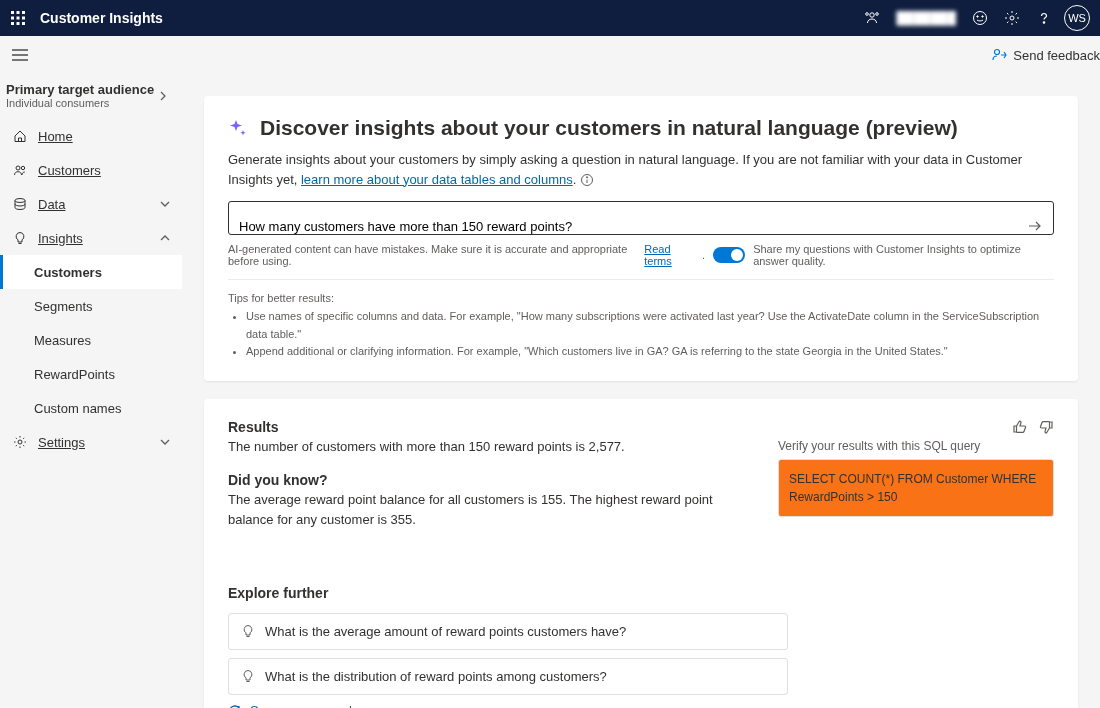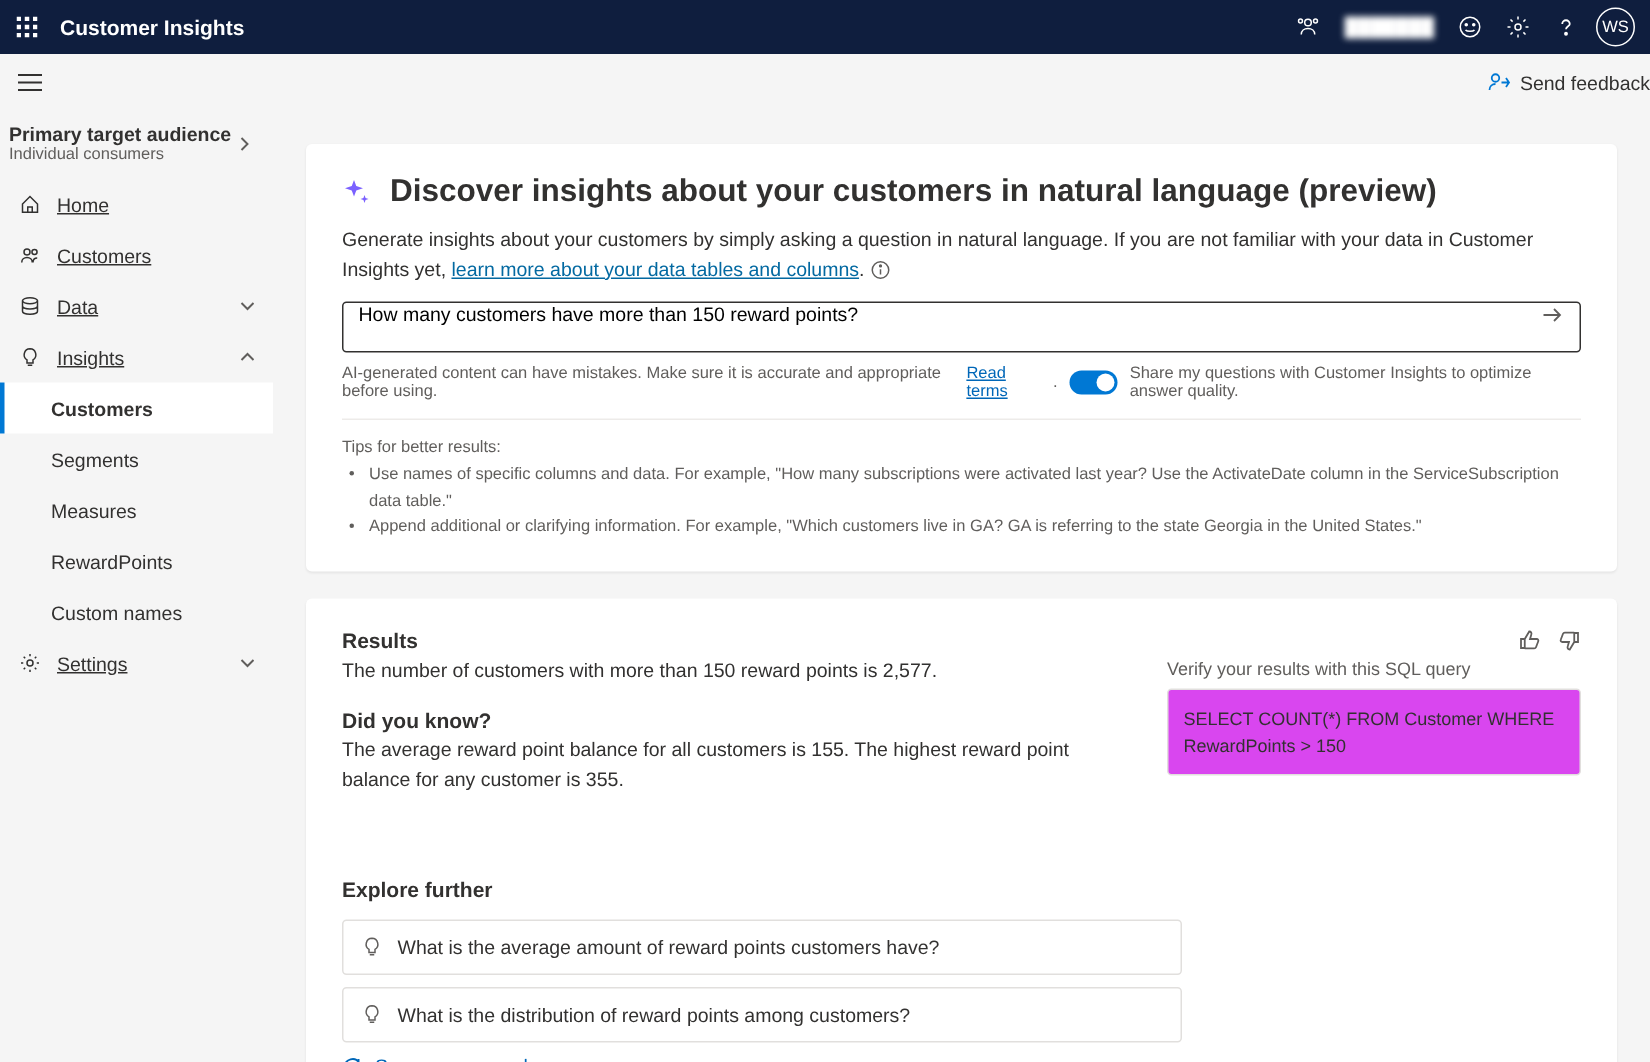--- a/index.html
+++ b/index.html
@@ -37,39 +37,39 @@
   .main { flex:1; overflow-y:auto; padding: 22px; }
   .card { background:#fff; border-radius:4px; box-shadow: 0 1px 2px rgba(0,0,0,0.08); padding: 20px 24px; margin-bottom:18px; }
 
   .hero-row { display:flex; align-items:center; gap:12px; margin-bottom:10px;}
   .hero-title { font-size:21px; font-weight:600; }
   .sparkle-icon { color:#7b61ff; }
   .intro-text { font-size:13px; color:#323130; line-height:1.5; margin-bottom:12px;}
   .intro-text a { color:#0369a1; text-decoration:underline; }
   .info-circle { display:inline-flex; vertical-align:middle; color:#605e5c;}
 
-  .query-box { display:flex; align-items:flex-start; border:1px solid #323130; border-radius:3px; height:34px; padding:0 10px; margin-bottom:8px;}
+  .query-box { display:flex; align-items:flex-end; border:1px solid #323130; border-radius:3px; height:34px; padding:0 10px; margin-bottom:8px;}
   .query-box input { flex:1; border:none; outline:none; font-size:13px; background:transparent;}
   .disclaimer-row { display:flex; align-items:center; gap:8px; font-size:11px; color:#605e5c; padding-bottom:12px; border-bottom:1px solid #edebe9; margin-bottom:12px;}
   .disclaimer-row a { color:#0067b8; text-decoration:underline;}
   .toggle { width:32px; height:16px; background:#0078d4; border-radius:8px; position:relative; cursor:pointer; margin-left:auto; flex-shrink:0;}
   .toggle::after{ content:""; position:absolute; right:2px; top:2px; width:12px; height:12px; background:#fff; border-radius:50%;}
   .share-label { font-size:11px; color:#605e5c; }
 
   .tips-title { font-size:11px; color:#605e5c; margin-bottom:4px;}
   .tips-list { font-size:11px; color:#605e5c; padding-left:18px; line-height:1.6;}
 
   .results-row { display:flex; gap:30px; }
   .results-left { flex:1; }
   .results-right { width:276px; }
   .section-h { font-weight:600; font-size:14px; margin-bottom:2px; }
   .body-text { font-size:13px; color:#323130; line-height:1.5; margin-bottom:16px;}
   .feedback-icons { display:flex; justify-content:flex-end; gap:10px; color:#605e5c; margin-bottom:4px;}
   .verify-label { font-size:12px; color:#605e5c; margin-bottom:6px;}
-  .sql-box { background:#d946ef; border:1px solid #e1dfdd; border-radius:3px; padding:10px; font-size:12px; color:#323130; line-height:1.5;}
+  .sql-box { background:#f97316; border:1px solid #e1dfdd; border-radius:3px; padding:10px; font-size:12px; color:#323130; line-height:1.5;}
 
   .explore-h { font-weight:600; font-size:14px; margin-top:40px; margin-bottom:12px;}
   .suggestion { border:1px solid #e1dfdd; border-radius:3px; padding:10px 12px; display:flex; align-items:flex-start; gap:10px; margin-bottom:8px; cursor:pointer; font-size:13px; max-width:560px;}
   .suggestion .bulb { color:#605e5c; }
   .see-more { display:flex; align-items:center; gap:8px; color:#0067b8; font-size:13px; cursor:pointer; margin-top:8px;}
 
   svg { display:block; }
 </style>
 </head>
 <body>

